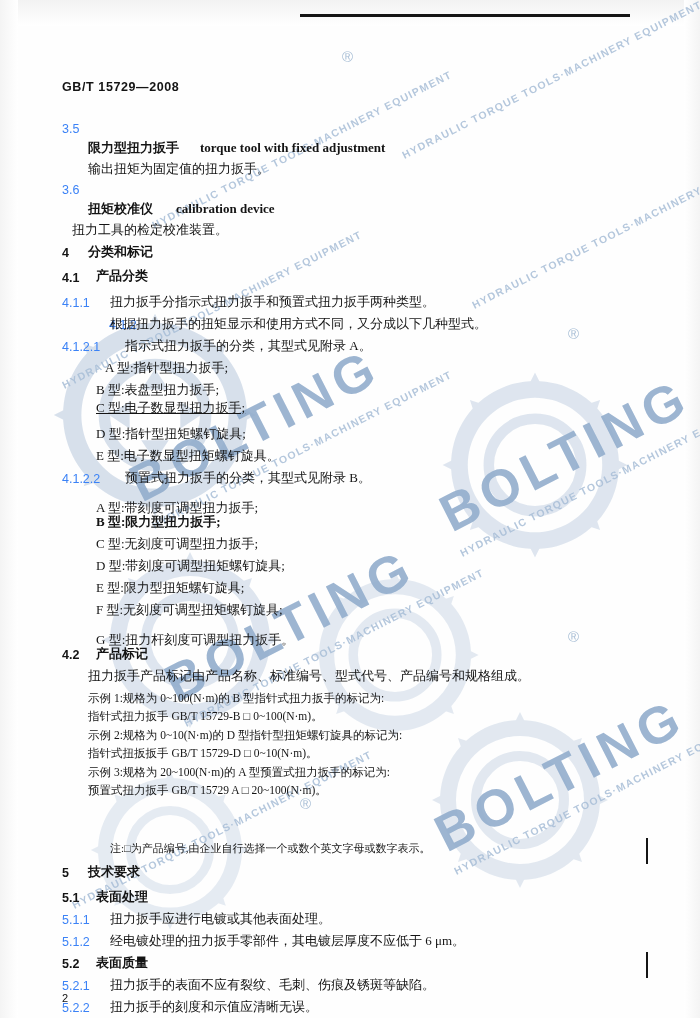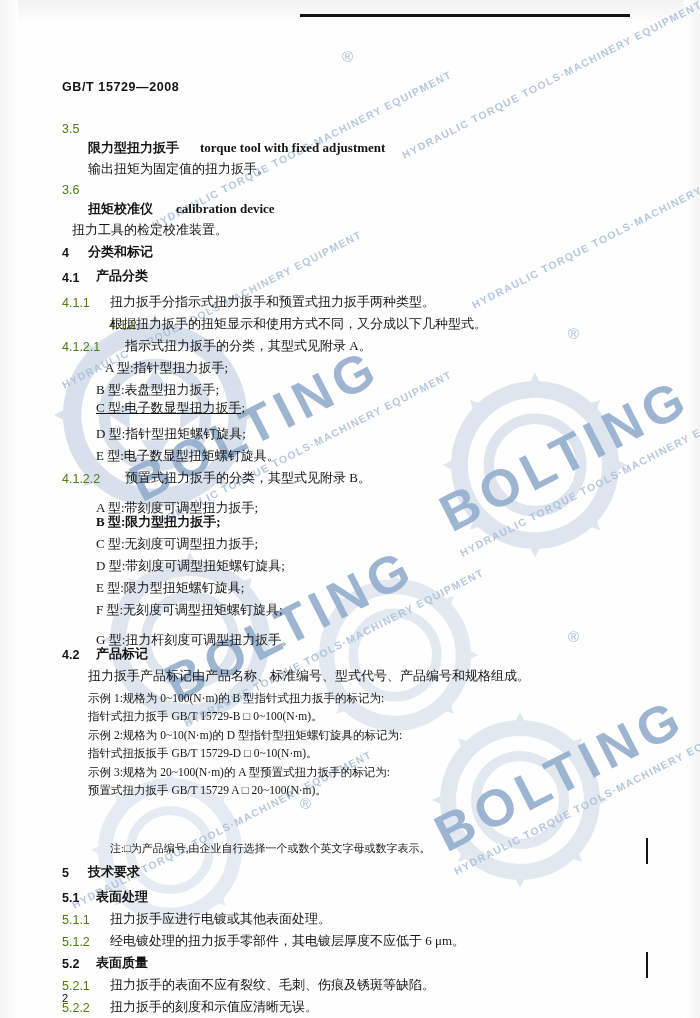--- a/index.html
+++ b/index.html
@@ -106,21 +106,21 @@
     font-family: "Liberation Sans", sans-serif;
     font-weight: bold;
     font-size: 12.5px;
     letter-spacing: .6px;
     color: #141414;
   }
 
   .num {
     font-family: "Liberation Sans", sans-serif;
     font-size: 12.5px;
-    color: #4d7c0f;
+    color: #3b82f6;
   }
   .num-b {
     font-family: "Liberation Sans", sans-serif;
     font-weight: bold;
     font-size: 12.5px;
     color: #141414;
   }
 
   .ln {
     position: absolute;

